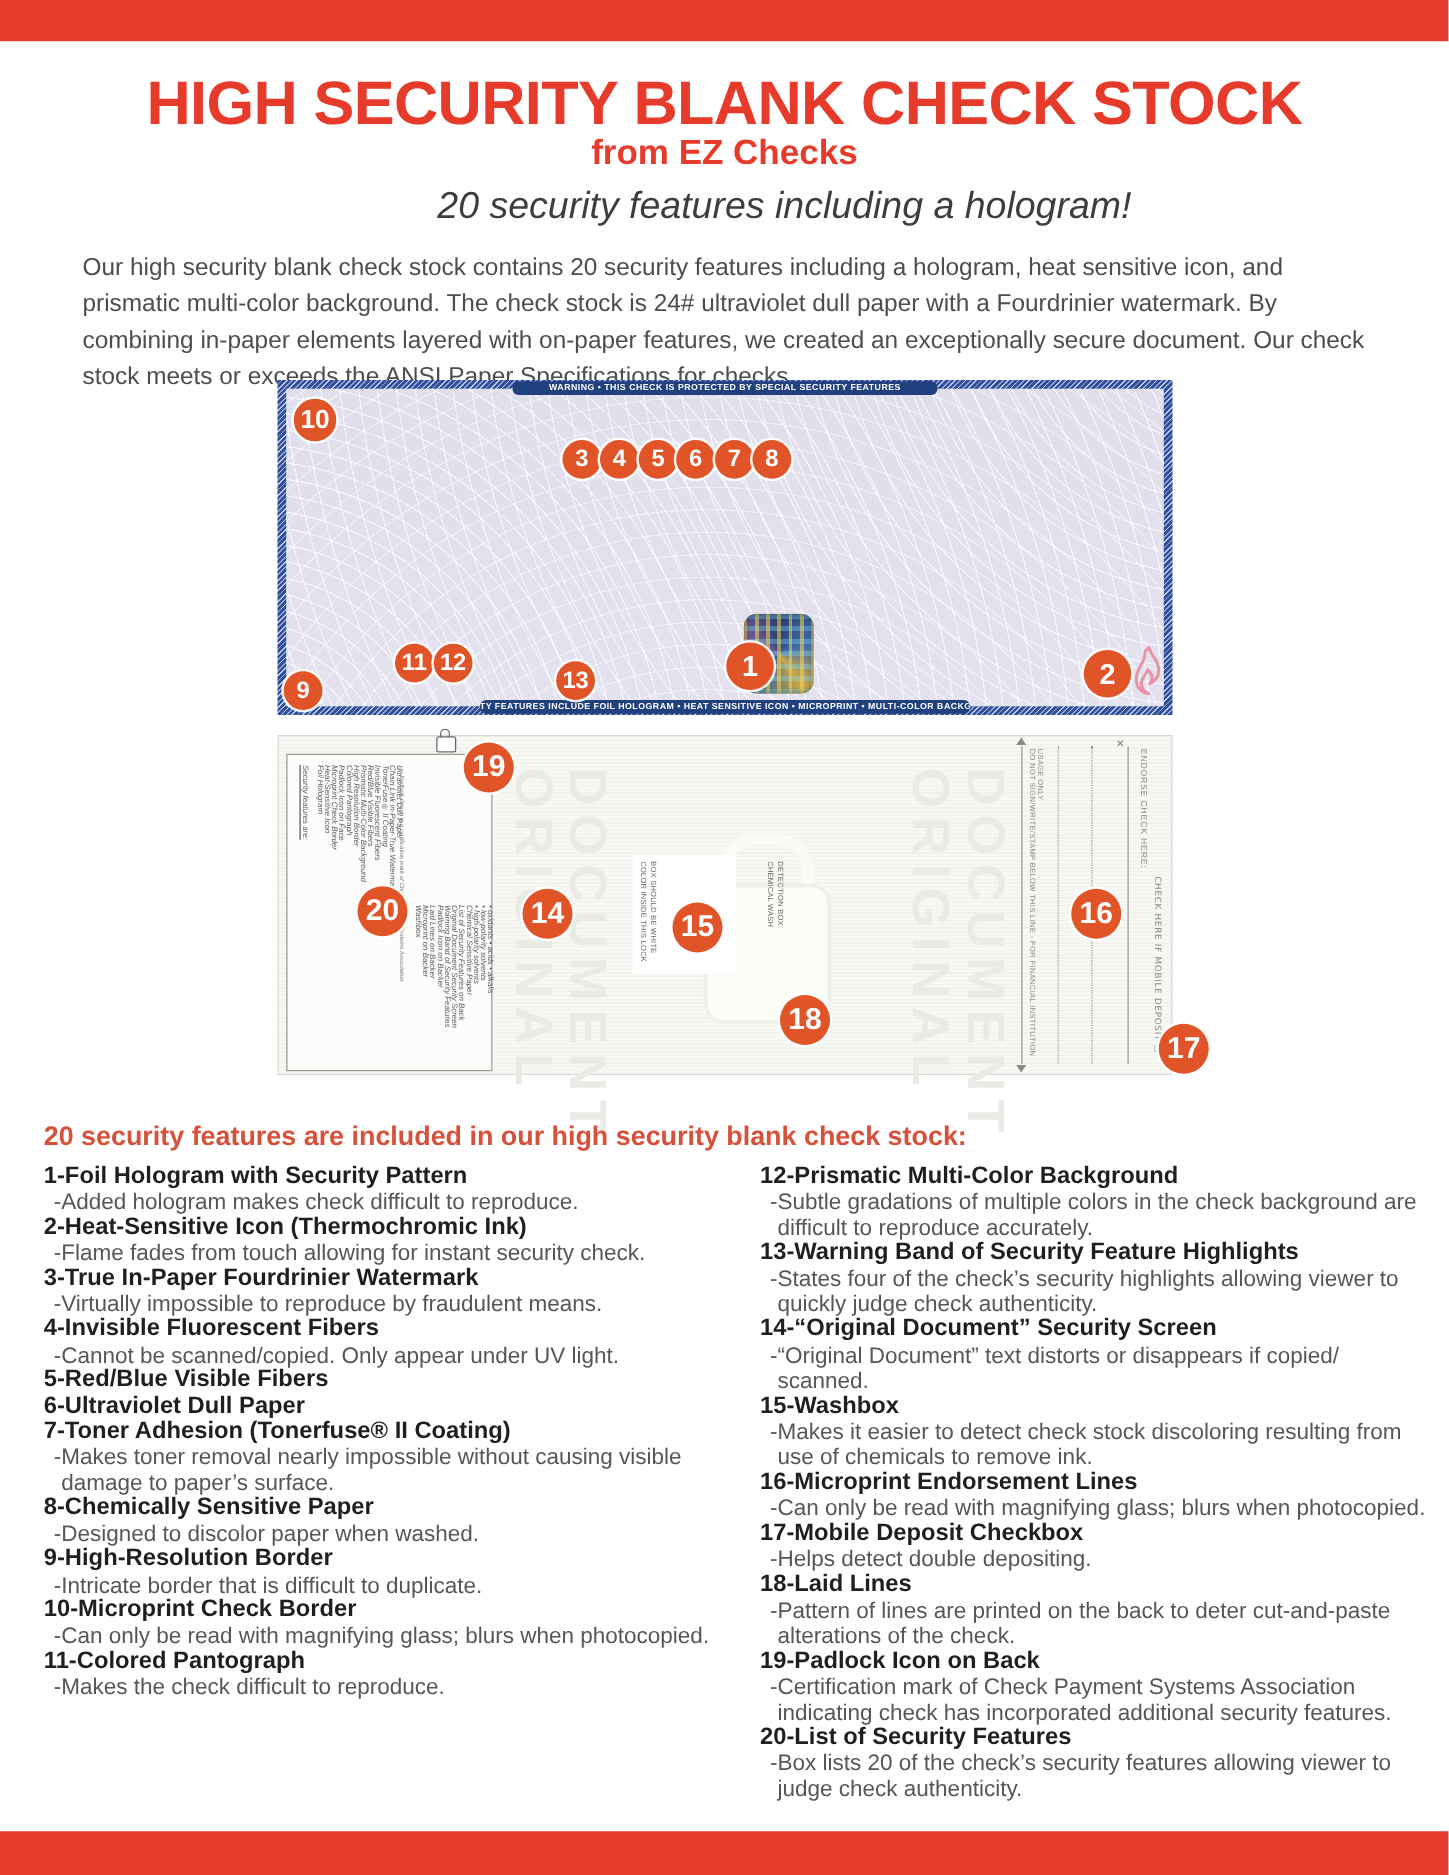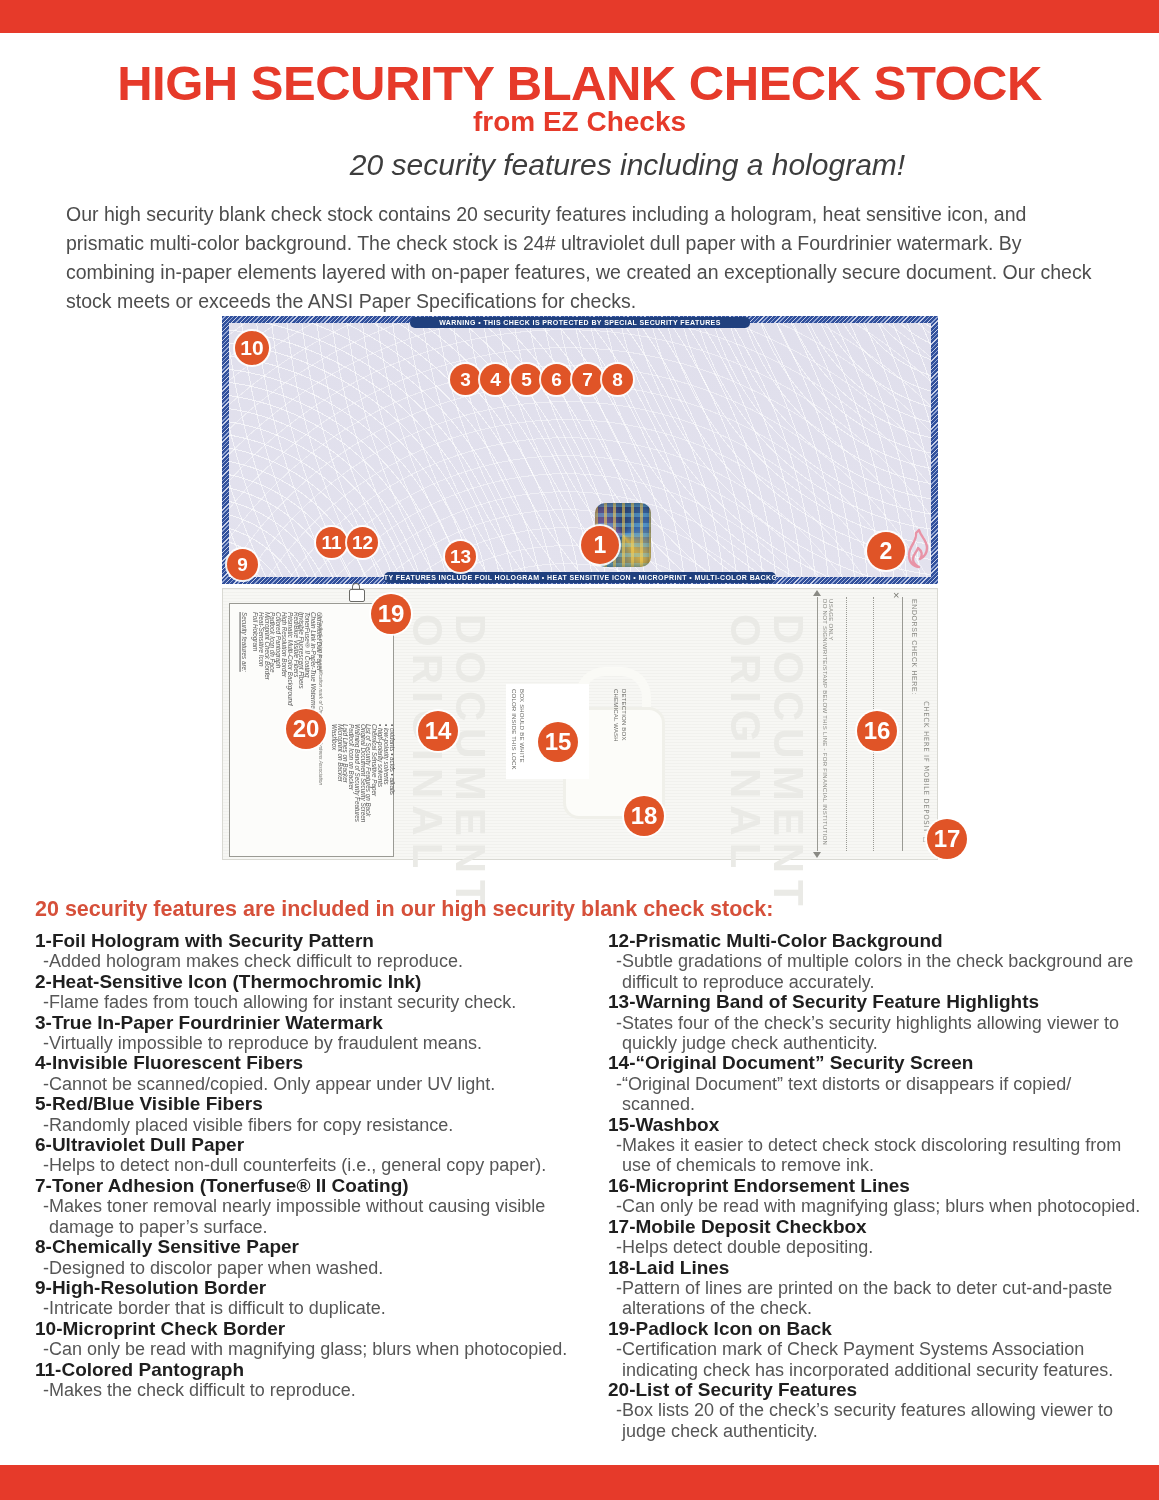--- a/index.html
+++ b/index.html
@@ -21,21 +21,21 @@
   .page-title{position:absolute;left:0;top:55px;width:1159px;text-align:center;
     color:var(--accent);font-size:49px;font-weight:bold;letter-spacing:-0.5px;}
   .page-subtitle{position:absolute;left:0;top:106px;width:1159px;text-align:center;
     color:var(--accent);font-size:28px;font-weight:bold;}
   .tagline{position:absolute;left:0;top:148px;width:1159px;text-align:center;
     color:#3d3d3d;font-size:30px;font-style:italic;font-weight:500;padding-left:48px;}
   .intro{position:absolute;left:66px;top:200px;width:1030px;
     color:#4d4d4d;font-size:19.5px;line-height:29px;}
 
   
-  .front-panel{position:absolute;left:222px;top:316px;width:716px;height:268px;
+  .front-panel{position:absolute;left:222px;top:304px;width:716px;height:268px;
     background:repeating-linear-gradient(135deg,#31509c 0 2px,#93a6d4 2px 3px,#31509c 3px 5px,#c7cfe8 5px 6px);}
   .front-inner{position:absolute;left:7px;top:7px;right:7px;bottom:7px;
     background:
       repeating-radial-gradient(circle at -5% 125%, rgba(255,255,255,.65) 0 1px, rgba(255,255,255,0) 1px 13px),
       repeating-radial-gradient(circle at 106% -30%, rgba(255,255,255,.6) 0 1px, rgba(255,255,255,0) 1px 15px),
       repeating-radial-gradient(circle at 48% 180%, rgba(255,255,255,.45) 0 1px, rgba(255,255,255,0) 1px 18px),
       linear-gradient(#e0dfec,#e3e2ee);}
   .band{position:absolute;left:50%;transform:translateX(-50%);height:11px;z-index:3;
     background:var(--navy);color:#ffffff;font-size:7px;font-weight:bold;letter-spacing:0.4px;
     display:flex;align-items:center;justify-content:center;white-space:nowrap;overflow:hidden;
@@ -225,25 +225,23 @@
     <div class="feat">
         <div class="ft">3-True In-Paper Fourdrinier Watermark</div>
         <div class="fd">-Virtually impossible to reproduce by fraudulent means.</div>
       </div>
     <div class="feat">
         <div class="ft">4-Invisible Fluorescent Fibers</div>
         <div class="fd">-Cannot be scanned/copied. Only appear under UV light.</div>
       </div>
     <div class="feat">
         <div class="ft">5-Red/Blue Visible Fibers</div>
-        <div class="fd">-Randomly placed visible fibers for copy resistance.</div>
       </div>
     <div class="feat">
         <div class="ft">6-Ultraviolet Dull Paper</div>
-        <div class="fd">-Helps to detect non-dull counterfeits (i.e., general copy paper).</div>
       </div>
     <div class="feat">
         <div class="ft">7-Toner Adhesion (Tonerfuse® II Coating)</div>
         <div class="fd">-Makes toner removal nearly impossible without causing visible damage to paper’s surface.</div>
       </div>
     <div class="feat">
         <div class="ft">8-Chemically Sensitive Paper</div>
         <div class="fd">-Designed to discolor paper when washed.</div>
       </div>
     <div class="feat">

